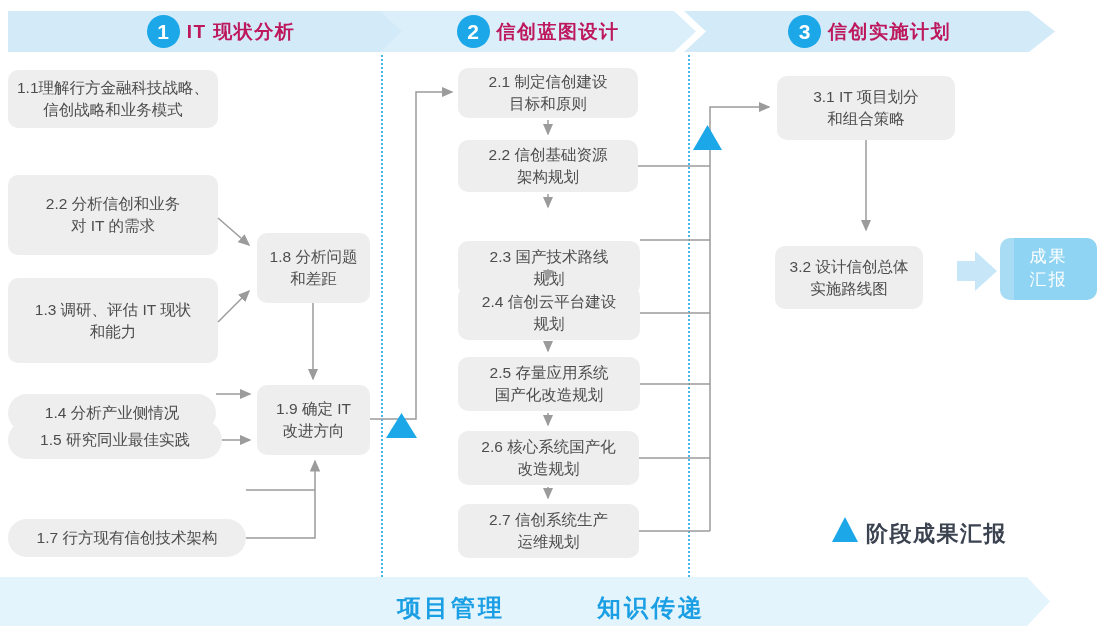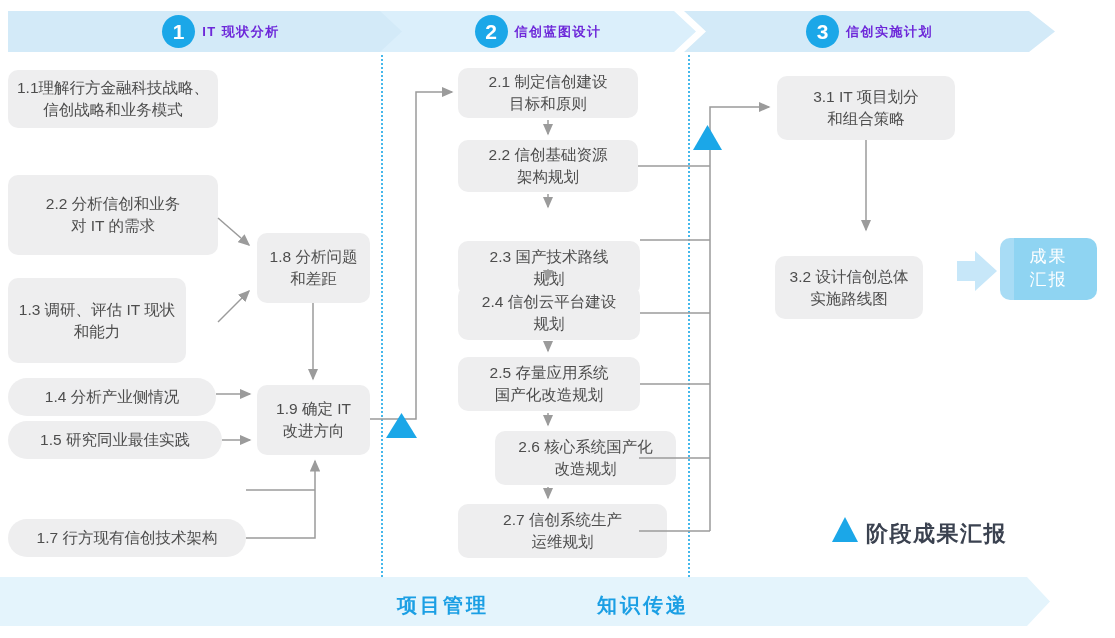--- a/index.html
+++ b/index.html
@@ -16,21 +16,21 @@
     clip-path:polygon(0 0,calc(100% - 22px) 0,100% 50%,calc(100% - 22px) 100%,0 100%);}
   .band2{left:380px;width:316px;background:#DBEFFB;
     clip-path:polygon(0 0,calc(100% - 22px) 0,100% 50%,calc(100% - 22px) 100%,0 100%,22px 50%);}
   .band3{left:684px;width:371px;
     clip-path:polygon(0 0,calc(100% - 26px) 0,100% 50%,calc(100% - 26px) 100%,0 100%,22px 50%);}
   .phase-num{
     width:33px;height:33px;border-radius:50%;background:#1BA7E8;color:#ffffff;
     font-size:21px;font-weight:bold;display:flex;align-items:center;justify-content:center;
     flex:0 0 auto;
   }
-  .phase-title{color:#6d28d9;font-size:13px;font-weight:bold;letter-spacing:1.5px;white-space:nowrap;}
+  .phase-title{color:#be185d;font-size:19px;font-weight:bold;letter-spacing:1.5px;white-space:nowrap;}
   
   .divider{position:absolute;top:55px;height:522px;width:0;border-left:2px dotted #45B8EB;}
   .divider.d1{left:381px;}
   .divider.d2{left:688px;}
   
   .box{
     position:absolute;background:#EEEEEF;border-radius:10px;color:#4D4D4D;
     font-size:15.5px;line-height:1.4;display:flex;align-items:center;justify-content:center;
     text-align:center;white-space:pre-line;padding:2px 6px;box-sizing:border-box;
   }
@@ -46,21 +46,21 @@
   .legend-label{
     position:absolute;left:866px;top:519px;color:#3B4250;font-size:22px;font-weight:bold;
     letter-spacing:1.5px;white-space:nowrap;
   }
   
   .footer-band{
     position:absolute;left:0;top:577px;width:1050px;height:49px;background:#E4F4FC;
     clip-path:polygon(0 0,calc(100% - 23px) 0,100% 50%,calc(100% - 23px) 100%,0 100%);
   }
   .footer-item{
-    position:absolute;top:592px;color:#1B9FE4;font-size:20px;font-weight:bold;
+    position:absolute;top:592px;color:#1B9FE4;font-size:24px;font-weight:bold;
     letter-spacing:3px;white-space:nowrap;
   }
   .footer-item.f1{left:397px;}
   .footer-item.f2{left:597px;}
   
   .wires{position:absolute;left:0;top:0;pointer-events:none;}
 </style>
 </head>
 <body>
 
@@ -79,48 +79,48 @@
     <span class="phase-title">信创实施计划</span>
   </div>
 
   <div class="divider d1"></div>
   <div class="divider d2"></div>
 
   <div class="box" style="left:8px;top:70px;width:210px;height:58px;">1.1理解行方金融科技战略、
 信创战略和业务模式</div>
   <div class="box" style="left:8px;top:175px;width:210px;height:80px;">2.2 分析信创和业务
 对 IT 的需求</div>
-  <div class="box" style="left:8px;top:278px;width:178px;height:85px;">1.3 调研、评估 IT 现状
+  <div class="box" style="left:8px;top:278px;width:210px;height:85px;">1.3 调研、评估 IT 现状
 和能力</div>
-  <div class="box pill" style="left:8px;top:378px;width:208px;height:38px;">1.4 分析产业侧情况</div>
+  <div class="box pill" style="left:8px;top:394px;width:208px;height:38px;">1.4 分析产业侧情况</div>
   <div class="box pill" style="left:8px;top:421px;width:214px;height:38px;">1.5 研究同业最佳实践</div>
   <div class="box pill" style="left:8px;top:519px;width:238px;height:38px;">1.7 行方现有信创技术架构</div>
   <div class="box" style="left:257px;top:233px;width:113px;height:70px;">1.8 分析问题
 和差距</div>
   <div class="box" style="left:257px;top:385px;width:113px;height:70px;">1.9 确定 IT
 改进方向</div>
 
   <div class="box" style="left:458px;top:68px;width:180px;height:50px;">2.1 制定信创建设
 目标和原则</div>
   <div class="box" style="left:458px;top:140px;width:180px;height:52px;">2.2 信创基础资源
 架构规划</div>
   <div class="box" style="left:458px;top:213px;width:182px;height:54px;margin-top:28px;">2.3 国产技术路线
 规划</div>
   <div class="box" style="left:458px;top:286px;width:182px;height:54px;">2.4 信创云平台建设
 规划</div>
   <div class="box" style="left:458px;top:357px;width:182px;height:54px;">2.5 存量应用系统
 国产化改造规划</div>
-  <div class="box" style="left:458px;top:431px;width:181px;height:54px;margin-left:37px;">2.6 核心系统国产化
+  <div class="box" style="left:458px;top:431px;width:181px;height:54px;">2.6 核心系统国产化
 改造规划</div>
-  <div class="box" style="left:458px;top:504px;width:209px;height:54px;">2.7 信创系统生产
+  <div class="box" style="left:458px;top:504px;width:181px;height:54px;">2.7 信创系统生产
 运维规划</div>
 
   <div class="box" style="left:777px;top:76px;width:178px;height:64px;">3.1 IT 项目划分
 和组合策略</div>
-  <div class="box" style="left:775px;top:256px;width:148px;height:63px;">3.2 设计信创总体
+  <div class="box" style="left:775px;top:246px;width:148px;height:63px;">3.2 设计信创总体
 实施路线图</div>
 
   <div class="result">成果
 汇报</div>
 
   <span class="legend-label">阶段成果汇报</span>
 
   <div class="footer-band"></div>
   <span class="footer-item f1">项目管理</span>
   <span class="footer-item f2">知识传递</span>

